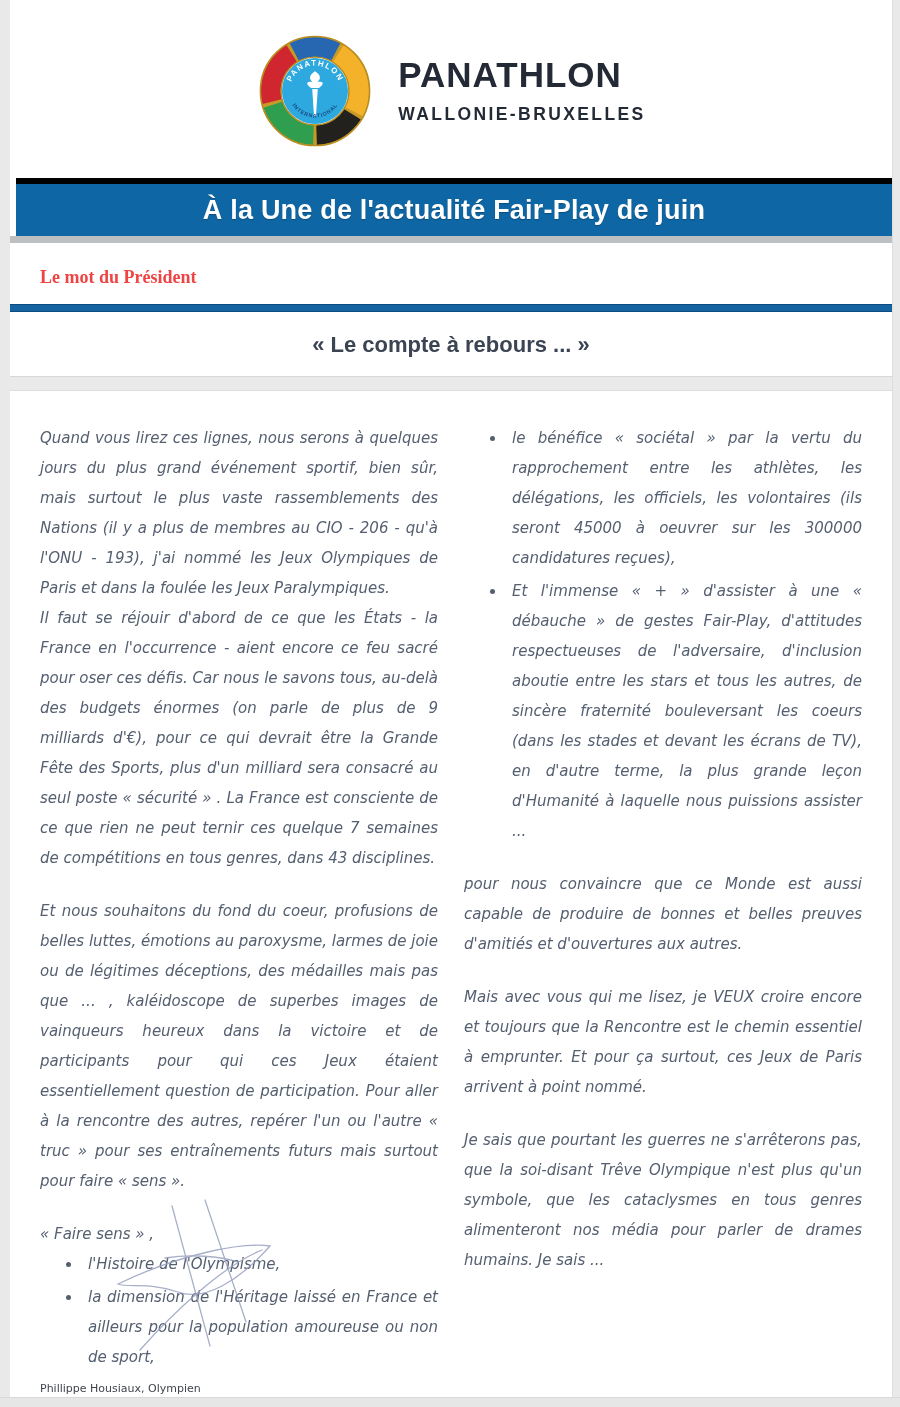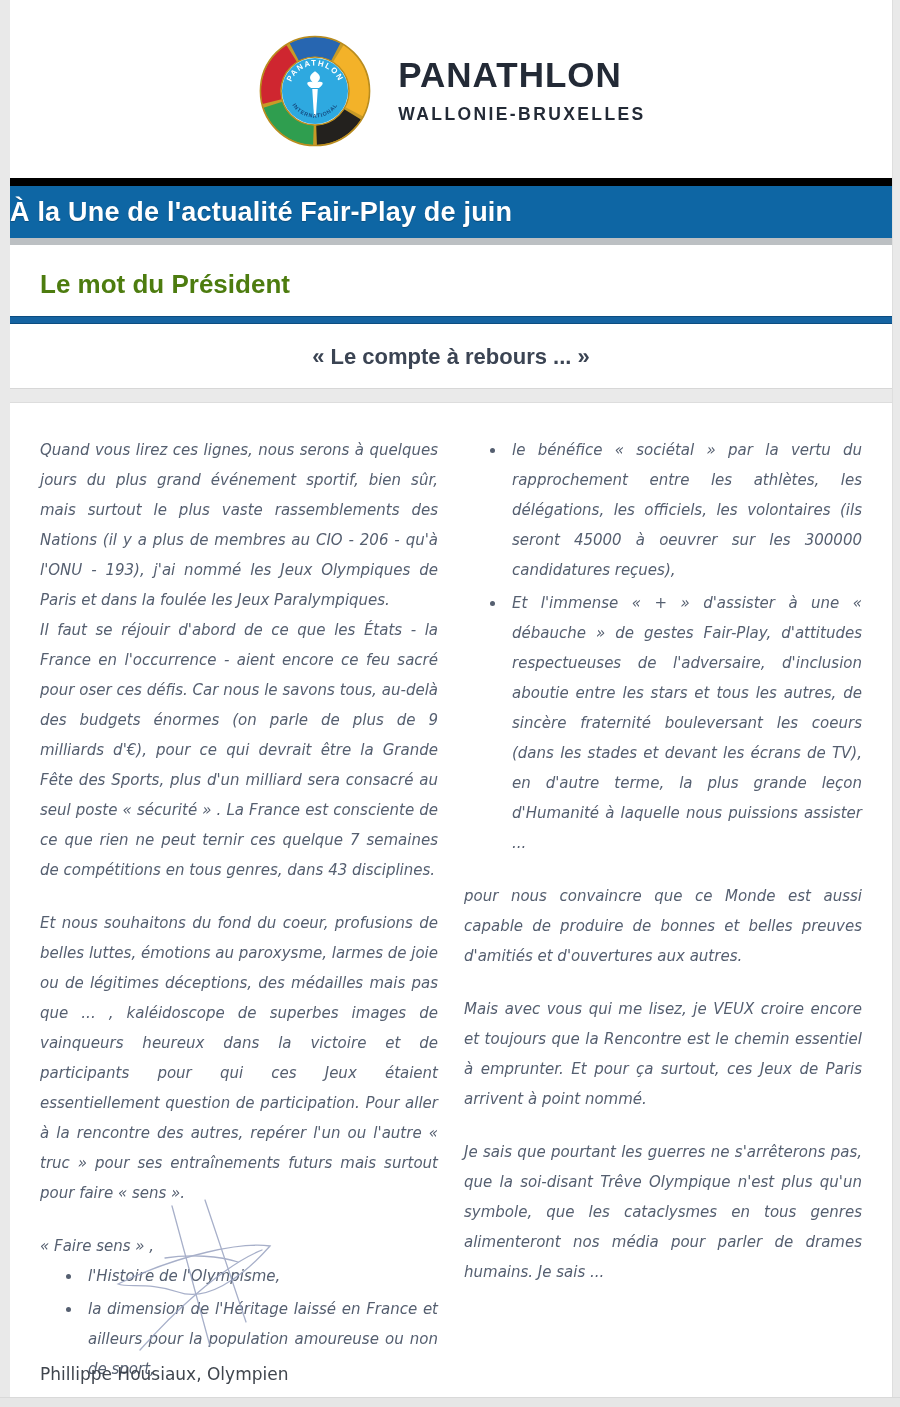--- a/index.html
+++ b/index.html
@@ -8,45 +8,45 @@
   .card{position:absolute;top:0;left:10px;width:882px;height:1398px;background:#ffffff;border-right:1px solid #dedede;}
 
   
   .masthead{display:flex;align-items:center;justify-content:center;height:178px;padding-top:4px;box-sizing:border-box;}
   .logo{position:relative;width:118px;height:118px;flex:0 0 auto;}
   .brand{margin-left:24px;color:#232a36;}
   .brand-line1{font-size:35px;font-weight:800;letter-spacing:1px;line-height:1.05;font-family:"Liberation Sans",sans-serif;}
   .brand-line2{font-size:17.5px;font-weight:700;letter-spacing:2.4px;margin-top:11px;font-family:"Liberation Sans",sans-serif;}
 
   
-  .banner{height:52px;background:#0e66a4;border-top:8px solid #000000;display:flex;align-items:center;}
+  .banner{height:52px;background:#0e66a4;border-top:6px solid #000000;display:flex;align-items:center;justify-content:center;margin-left:6px;}
   .banner-title{color:#ffffff;font-size:27px;font-weight:bold;font-family:"Liberation Sans",sans-serif;letter-spacing:.2px;text-shadow:0 1px 1px rgba(0,0,0,.25);}
   .banner-shadow{height:7px;background:#bcc0c3;}
 
   
   .section-head{padding:24px 0 16px 30px;}
-  .section-heading{color:#4d7c0f;font-size:26px;font-weight:bold;font-family:Liberation Sans, sans-serif;}
+  .section-heading{color:#ef4444;font-size:18px;font-weight:bold;font-family:Liberation Serif, serif;}
   .blue-rule{height:6px;background:#1563a1;border-top:1px solid #0c4c80;border-bottom:1px solid #0c4c80;}
 
   .article-title-row{padding:20px 16px 18px;text-align:center;}
   .article-title{color:#3b4453;font-size:22px;font-weight:bold;font-family:"Liberation Sans",sans-serif;}
   .groove{height:13px;background:#eaeaea;border-top:1px solid #d7d7d7;border-bottom:1px solid #dddddd;}
 
   
   .columns{display:flex;gap:26px;padding:32px 30px 0;}
   .col{flex:1;min-width:0;color:#555f70;font-style:italic;font-size:15px;line-height:30px;text-align:justify;}
   .col p{margin:0;}
   .col p.gap{margin-top:23px;}
   .col ul{margin:0;padding:0 0 0 42px;list-style:disc outside;}
   .col li{margin:0 0 3px;padding-left:6px;}
   .list-lead{margin:0;}
 
   
   .signature{position:absolute;left:100px;top:1196px;width:190px;height:160px;}
-  .footer-name{position:absolute;left:30px;bottom:14px;color:#3f454d;font-size:17px;font-style:normal;}
+  .footer-name{position:absolute;left:30px;bottom:3px;color:#3f454d;font-size:11px;font-style:normal;}
   .bottom-band{position:absolute;left:0;bottom:0;width:900px;height:9px;background:#e6e6e6;border-top:1px solid #d9d9d9;}
 </style>
 </head>
 <body>
 
 <div class="page">
   <div class="card">
 
     <div class="masthead">
       <div class="logo">

